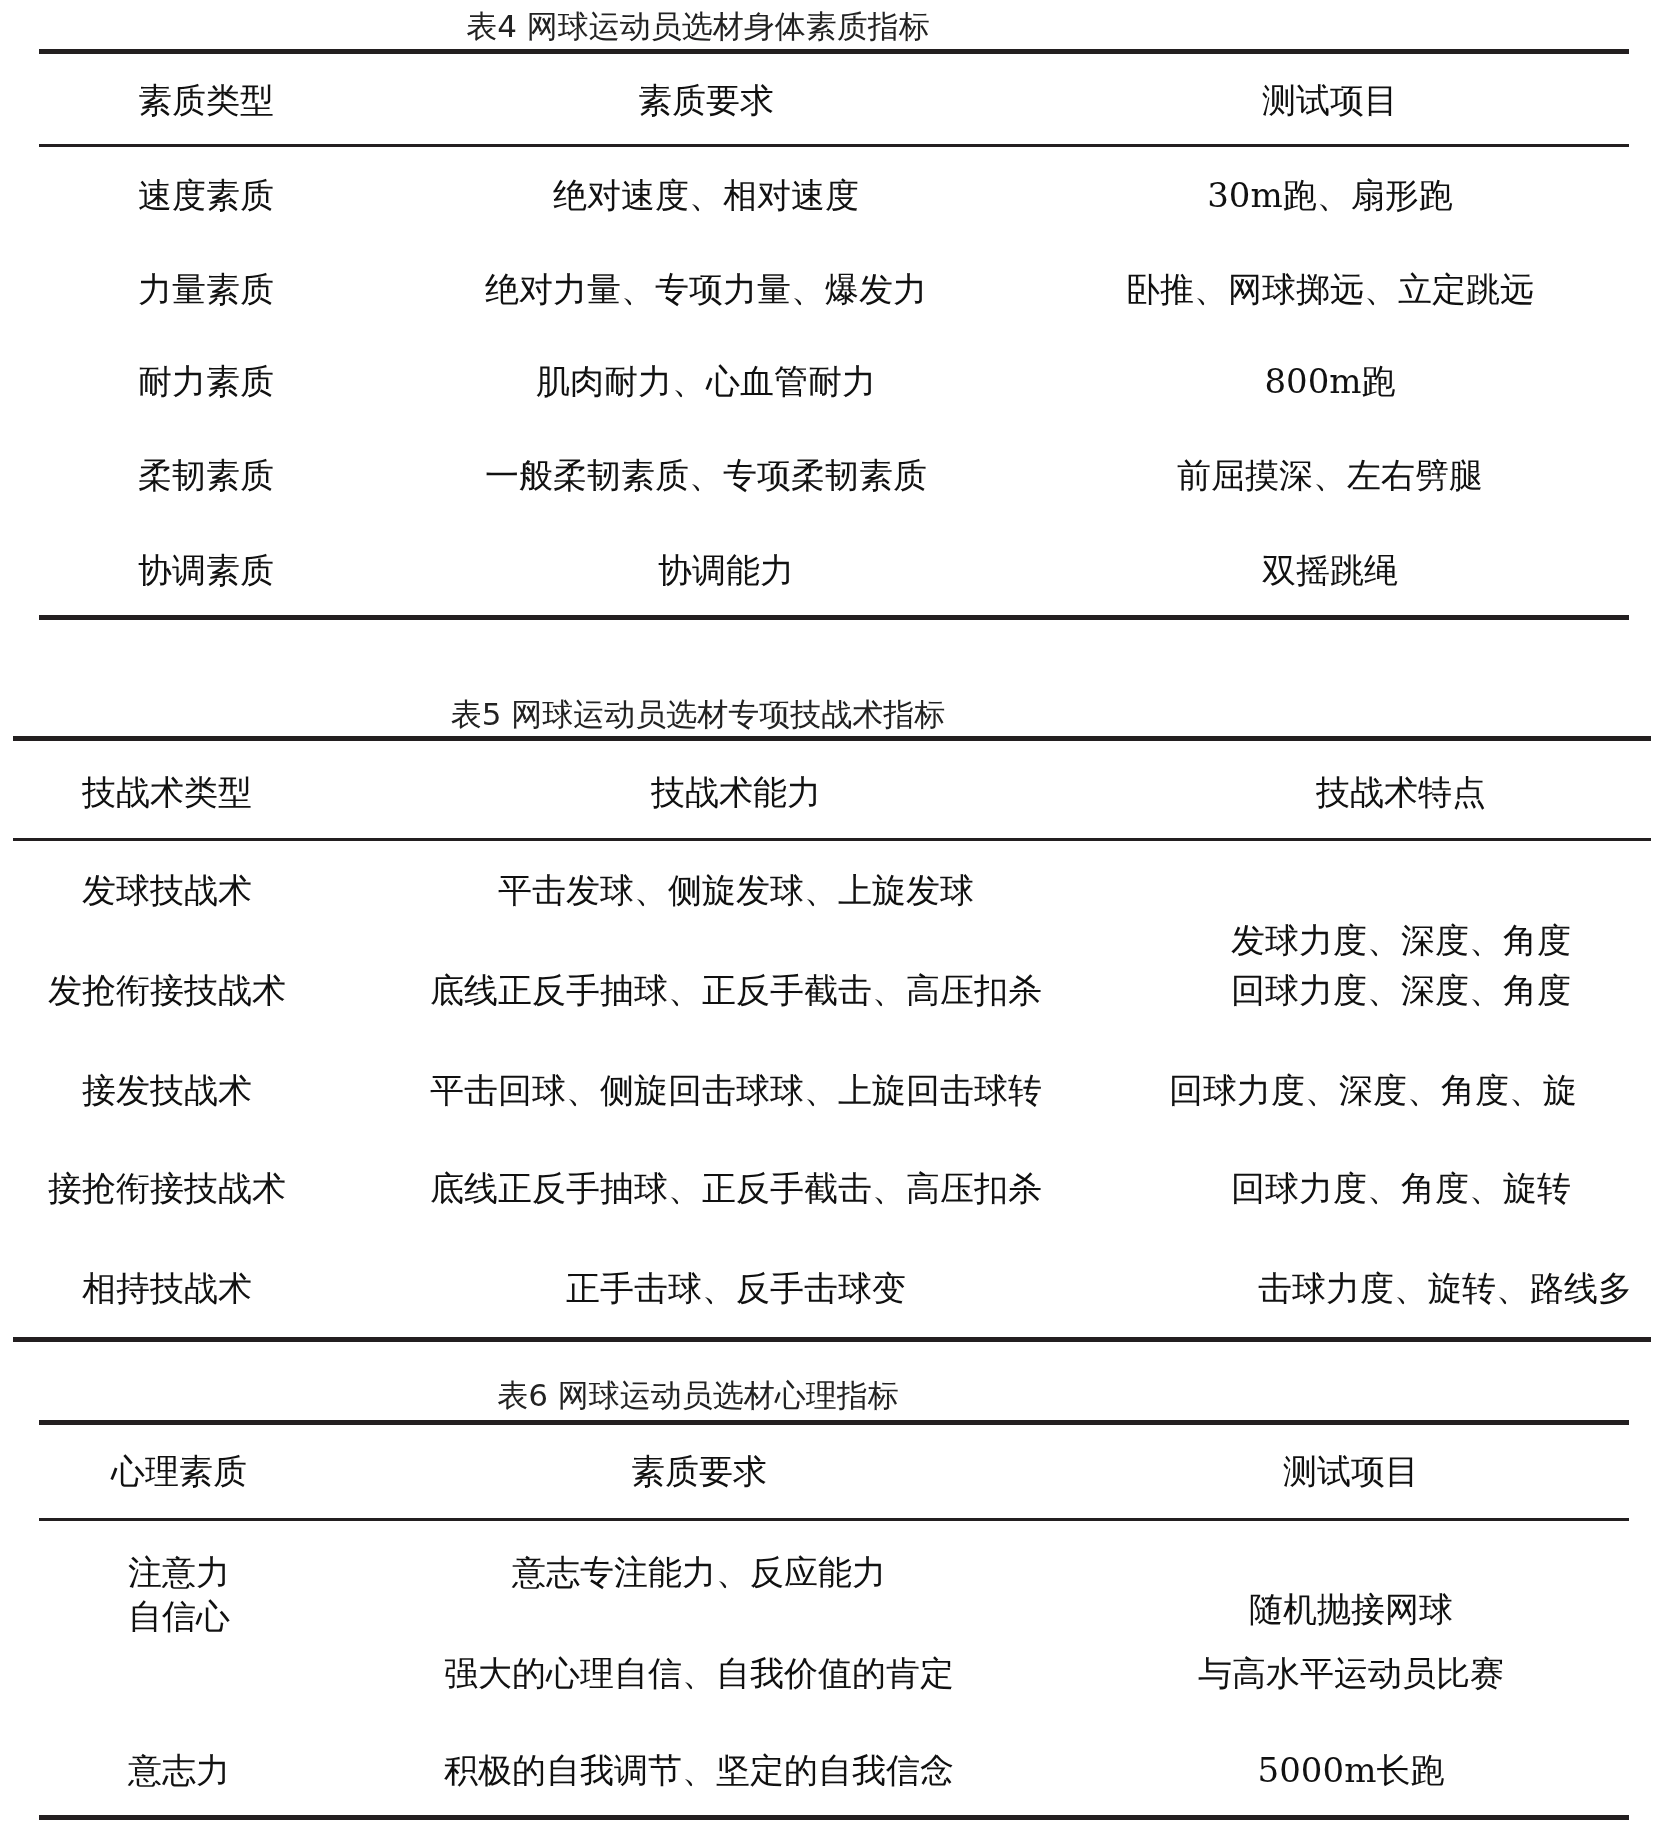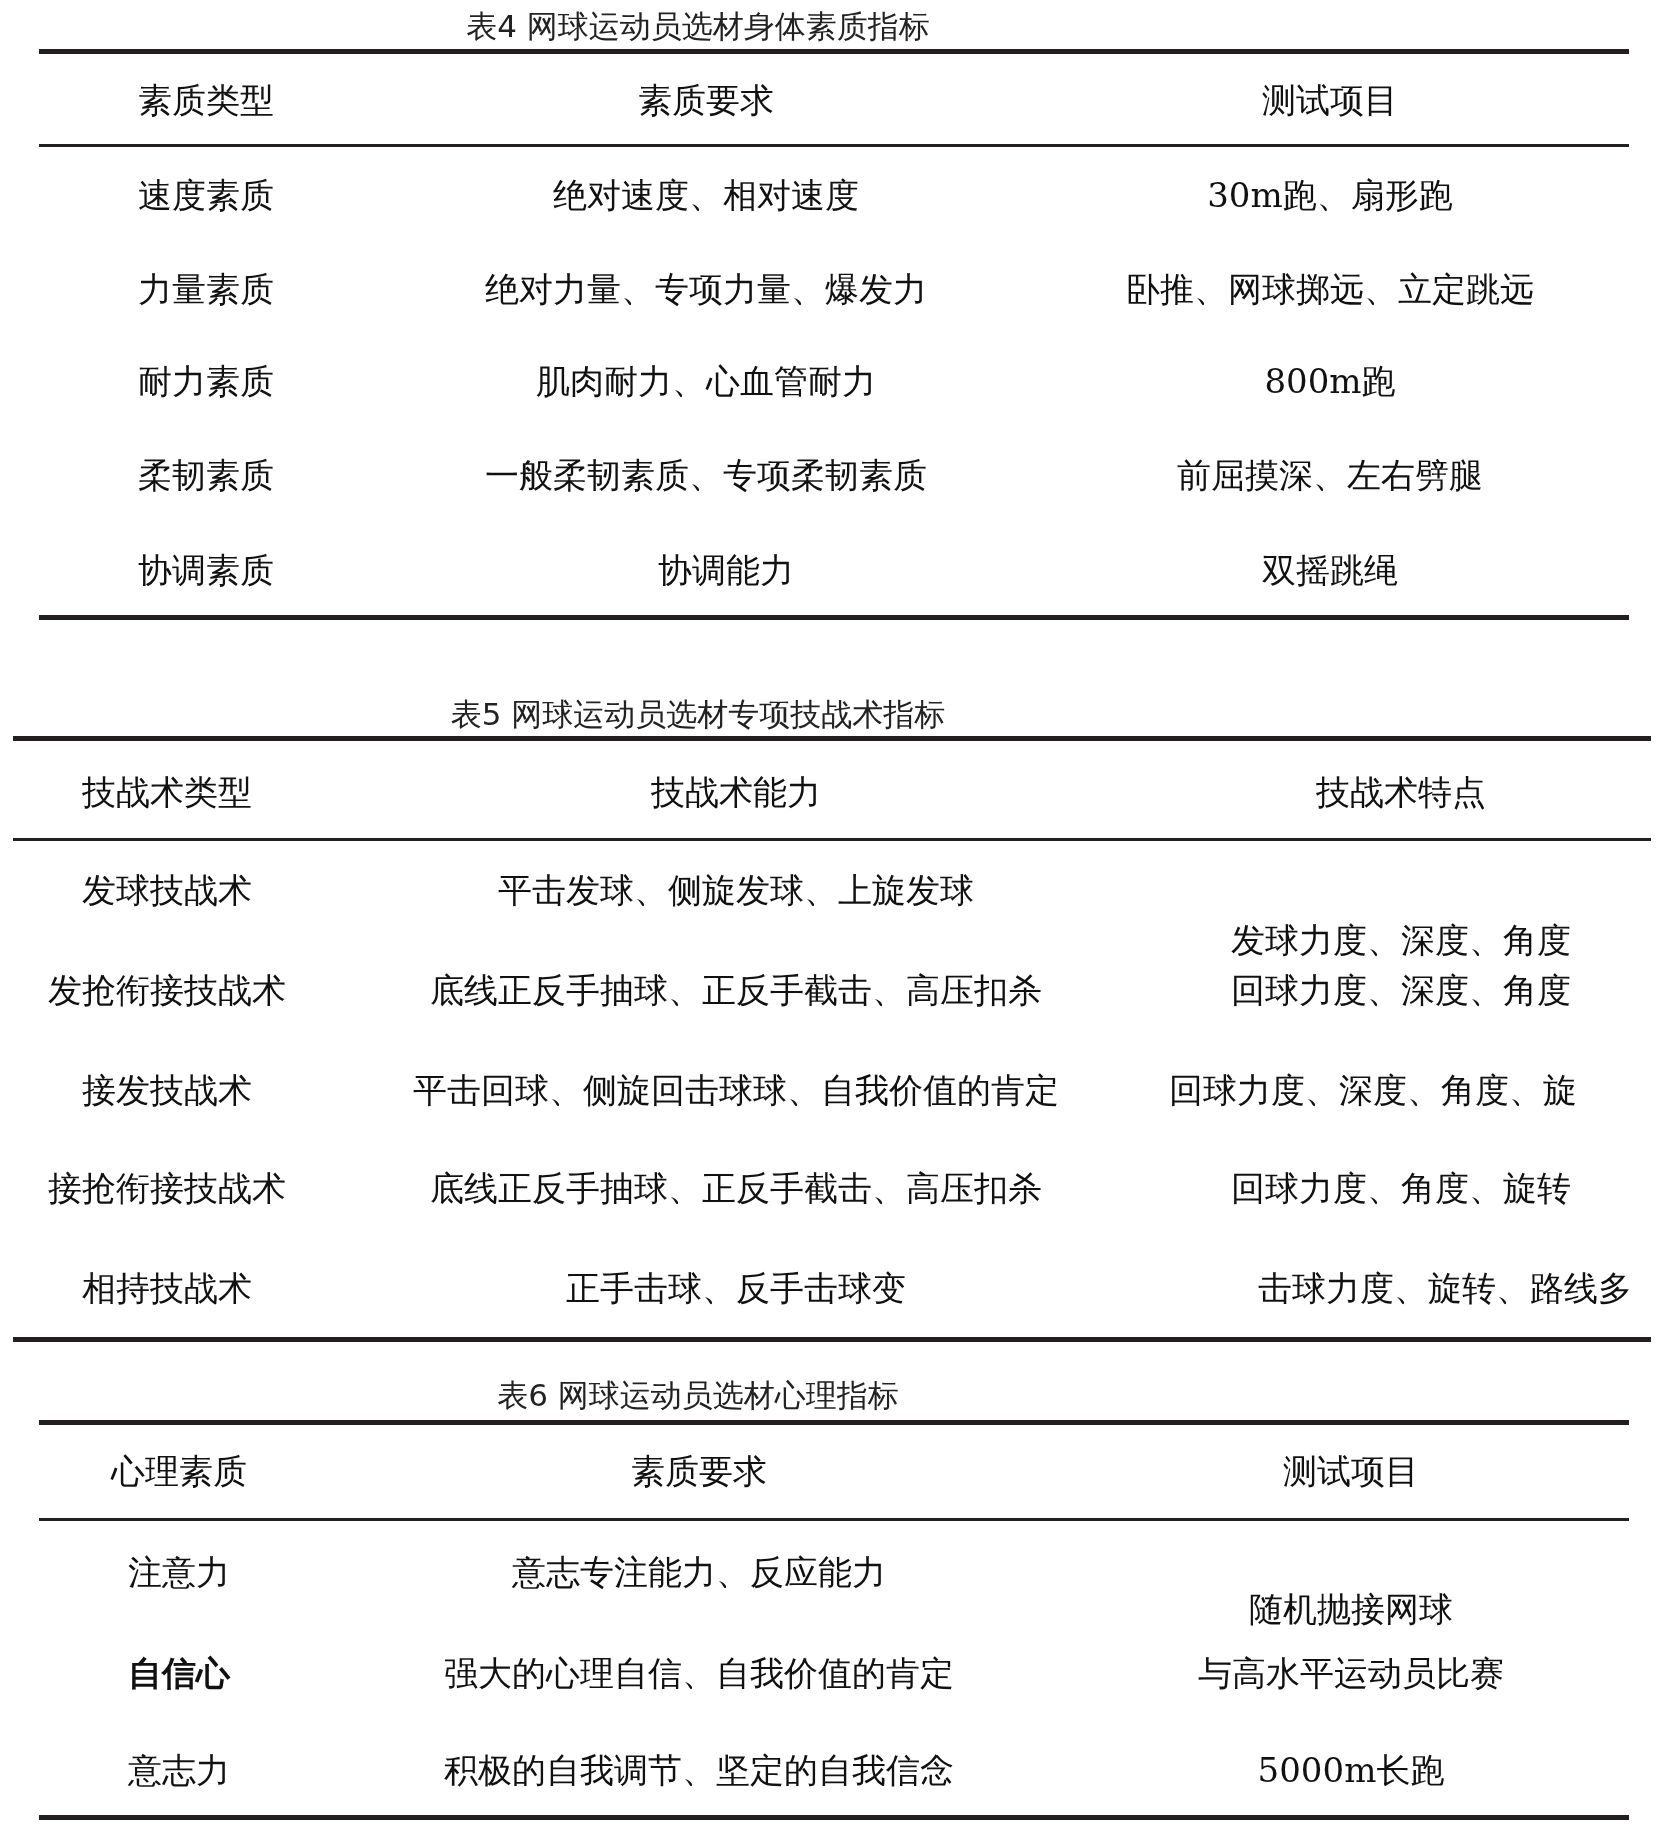--- a/index.html
+++ b/index.html
@@ -100,21 +100,21 @@
     <div class="cell" style="left:736px; top:868px;">平击发球、侧旋发球、上旋发球</div>
     <div class="cell" style="left:1401px; top:918px;">发球力度、深度、角度</div>
   </div>
   <div>
     <div class="cell" style="left:167px; top:968px;">发抢衔接技战术</div>
     <div class="cell" style="left:736px; top:968px;">底线正反手抽球、正反手截击、高压扣杀</div>
     <div class="cell" style="left:1401px; top:968px;">回球力度、深度、角度</div>
   </div>
   <div>
     <div class="cell" style="left:167px; top:1068px;">接发技战术</div>
-    <div class="cell" style="left:736px; top:1068px;">平击回球、侧旋回击球球、自我价值的肯定</div>
+    <div class="cell" style="left:736px; top:1068px;">平击回球、侧旋回击球球、上旋回击球转</div>
     <div class="cell" style="left:1373px; top:1068px;">回球力度、深度、角度、旋</div>
   </div>
   <div>
     <div class="cell" style="left:167px; top:1166px;">接抢衔接技战术</div>
     <div class="cell" style="left:736px; top:1166px;">底线正反手抽球、正反手截击、高压扣杀</div>
     <div class="cell" style="left:1401px; top:1166px;">回球力度、角度、旋转</div>
   </div>
   <div>
     <div class="cell" style="left:167px; top:1266px;">相持技战术</div>
     <div class="cell" style="left:736px; top:1266px;">正手击球、反手击球变</div>
@@ -133,21 +133,21 @@
     <div class="cell" style="left:1351px; top:1449px;">测试项目</div>
   </div>
   <div class="rule thin" style="left:39px; width:1590px; top:1518px;"></div>
 
   <div>
     <div class="cell" style="left:179px; top:1550px;">注意力</div>
     <div class="cell" style="left:699px; top:1550px;">意志专注能力、反应能力</div>
     <div class="cell" style="left:1351px; top:1550px;margin-top:37px;">随机抛接网球</div>
   </div>
   <div>
-    <div class="cell" style="left:179px; top:1651px;font-weight:bold;">自信心</div>
+    <div class="cell" style="left:179px; top:1594px;">自信心</div>
     <div class="cell" style="left:699px; top:1651px;">强大的心理自信、自我价值的肯定</div>
     <div class="cell" style="left:1351px; top:1651px;">与高水平运动员比赛</div>
   </div>
   <div>
     <div class="cell" style="left:179px; top:1748px;">意志力</div>
     <div class="cell" style="left:699px; top:1748px;">积极的自我调节、坚定的自我信念</div>
     <div class="cell" style="left:1351px; top:1748px;">5000m长跑</div>
   </div>
   <div class="rule thick" style="left:39px; width:1590px; top:1815px;"></div>
 </section>

